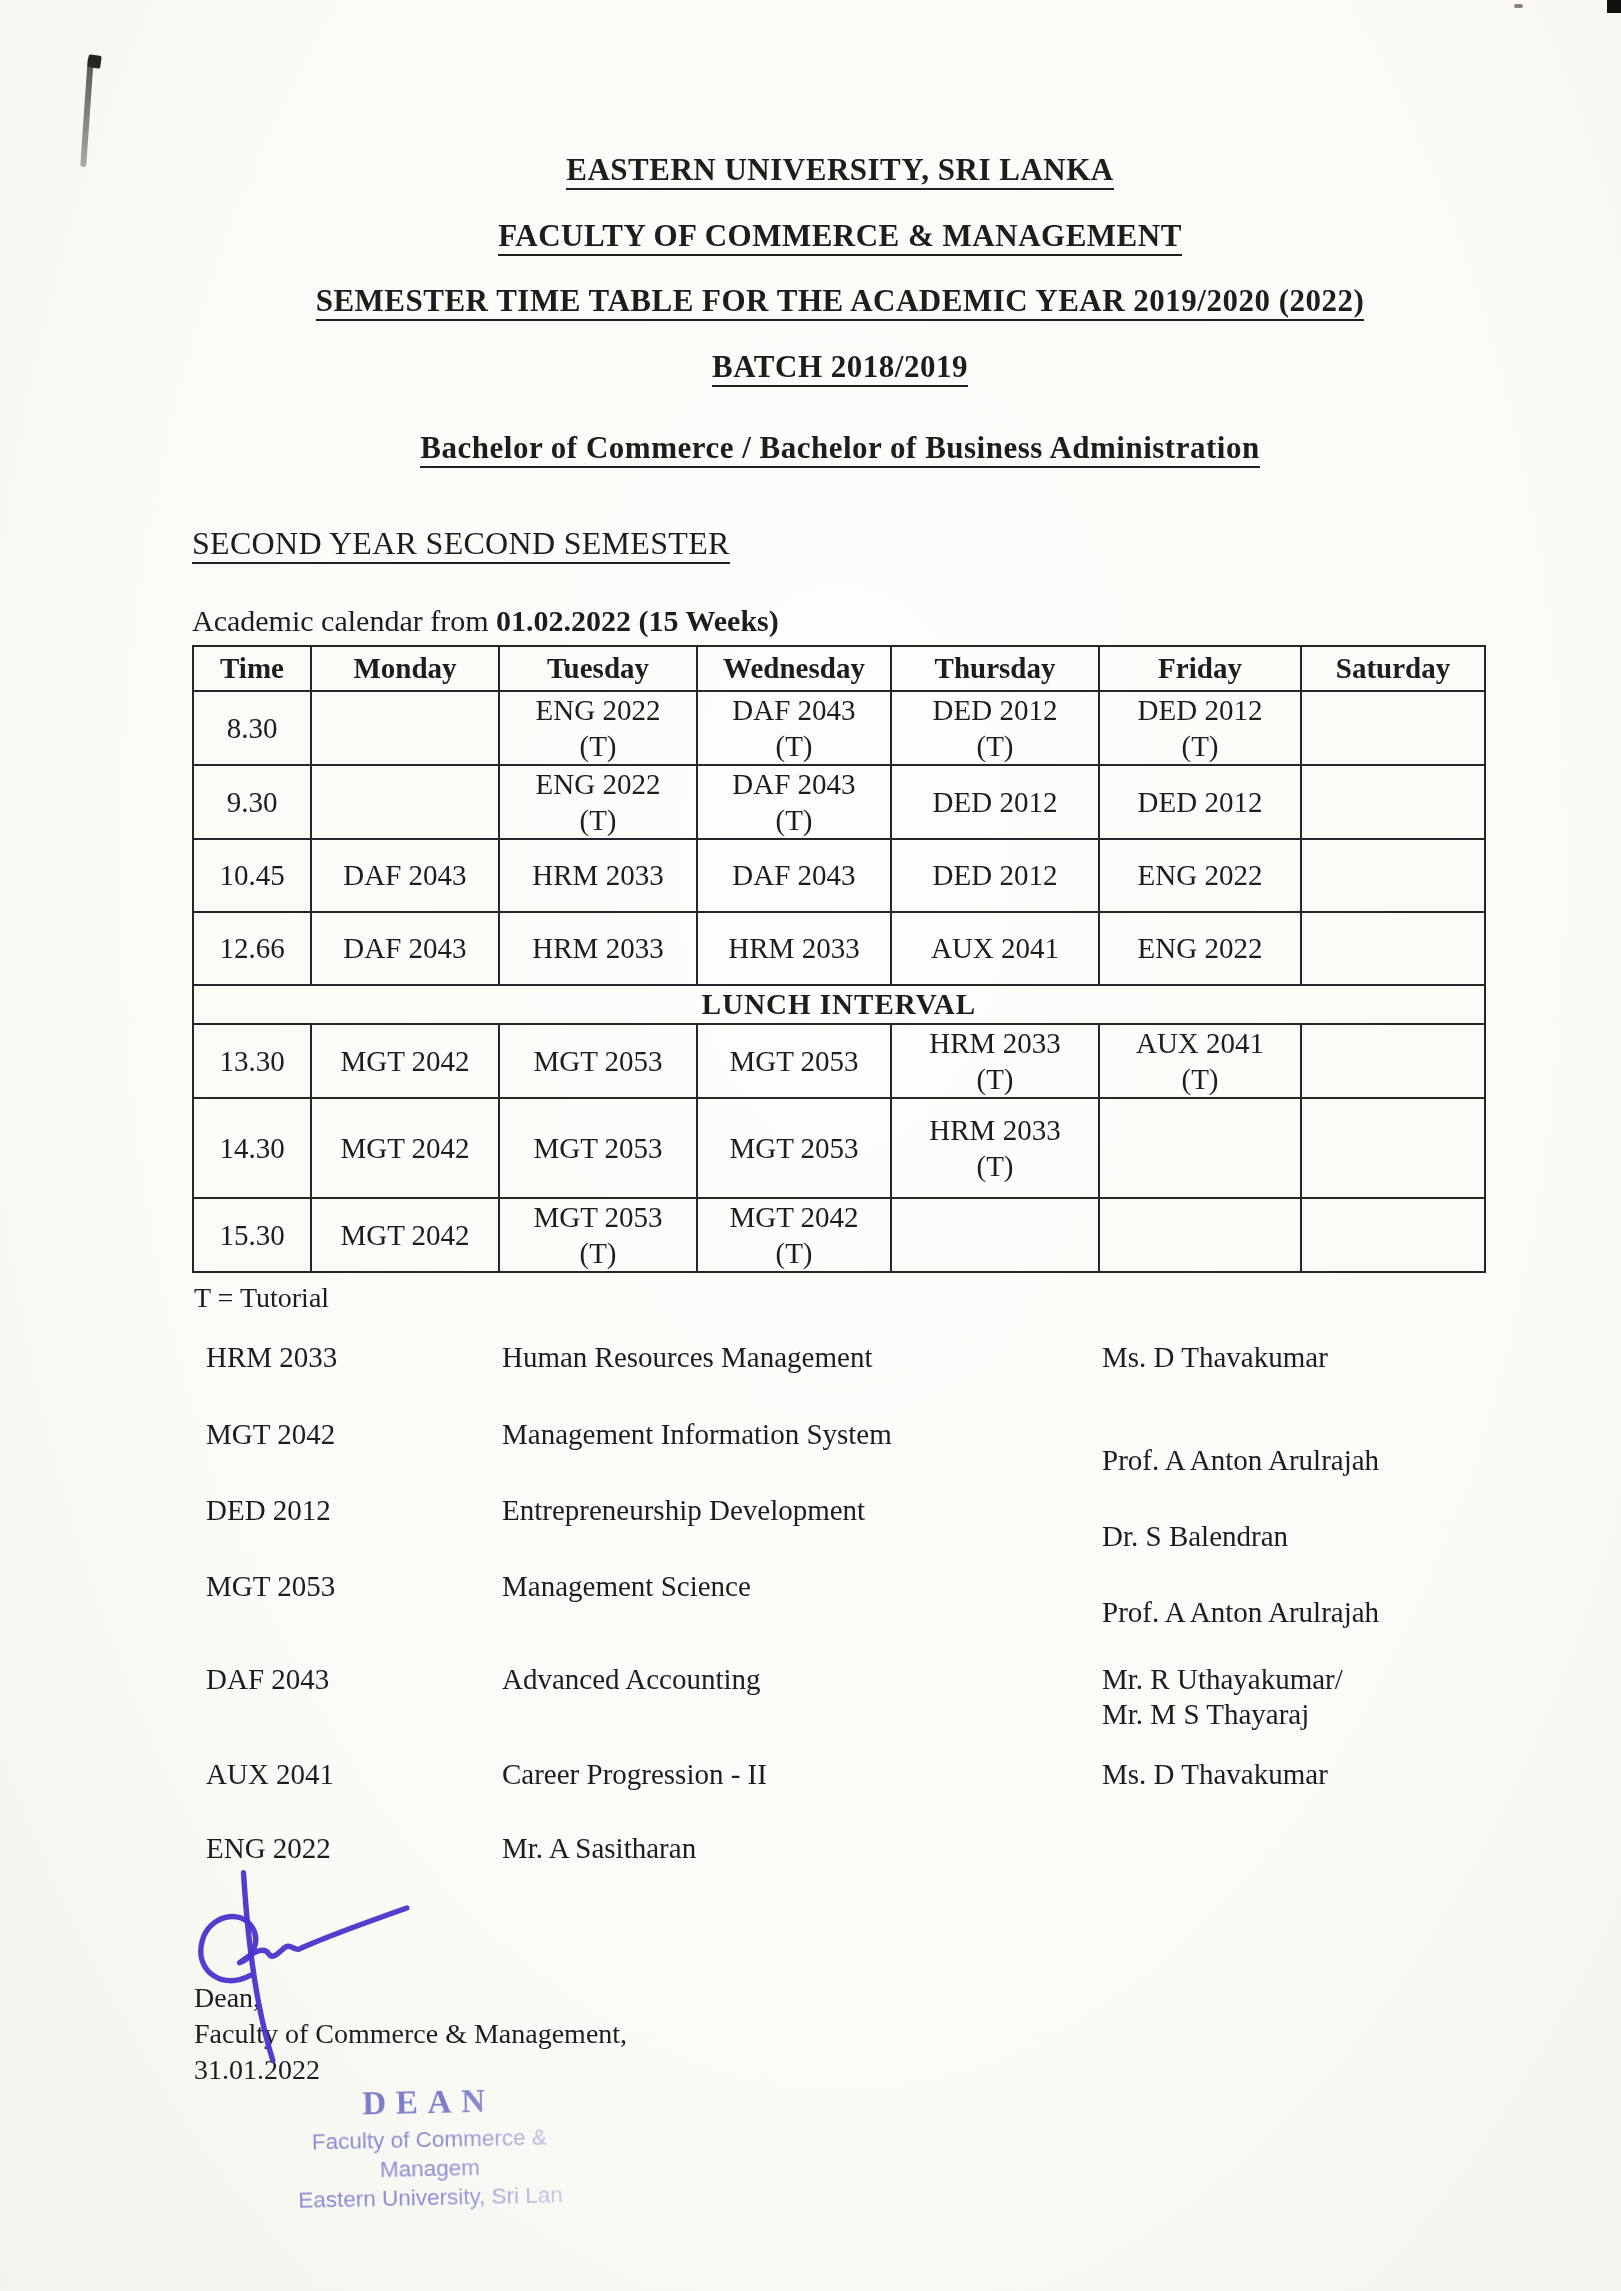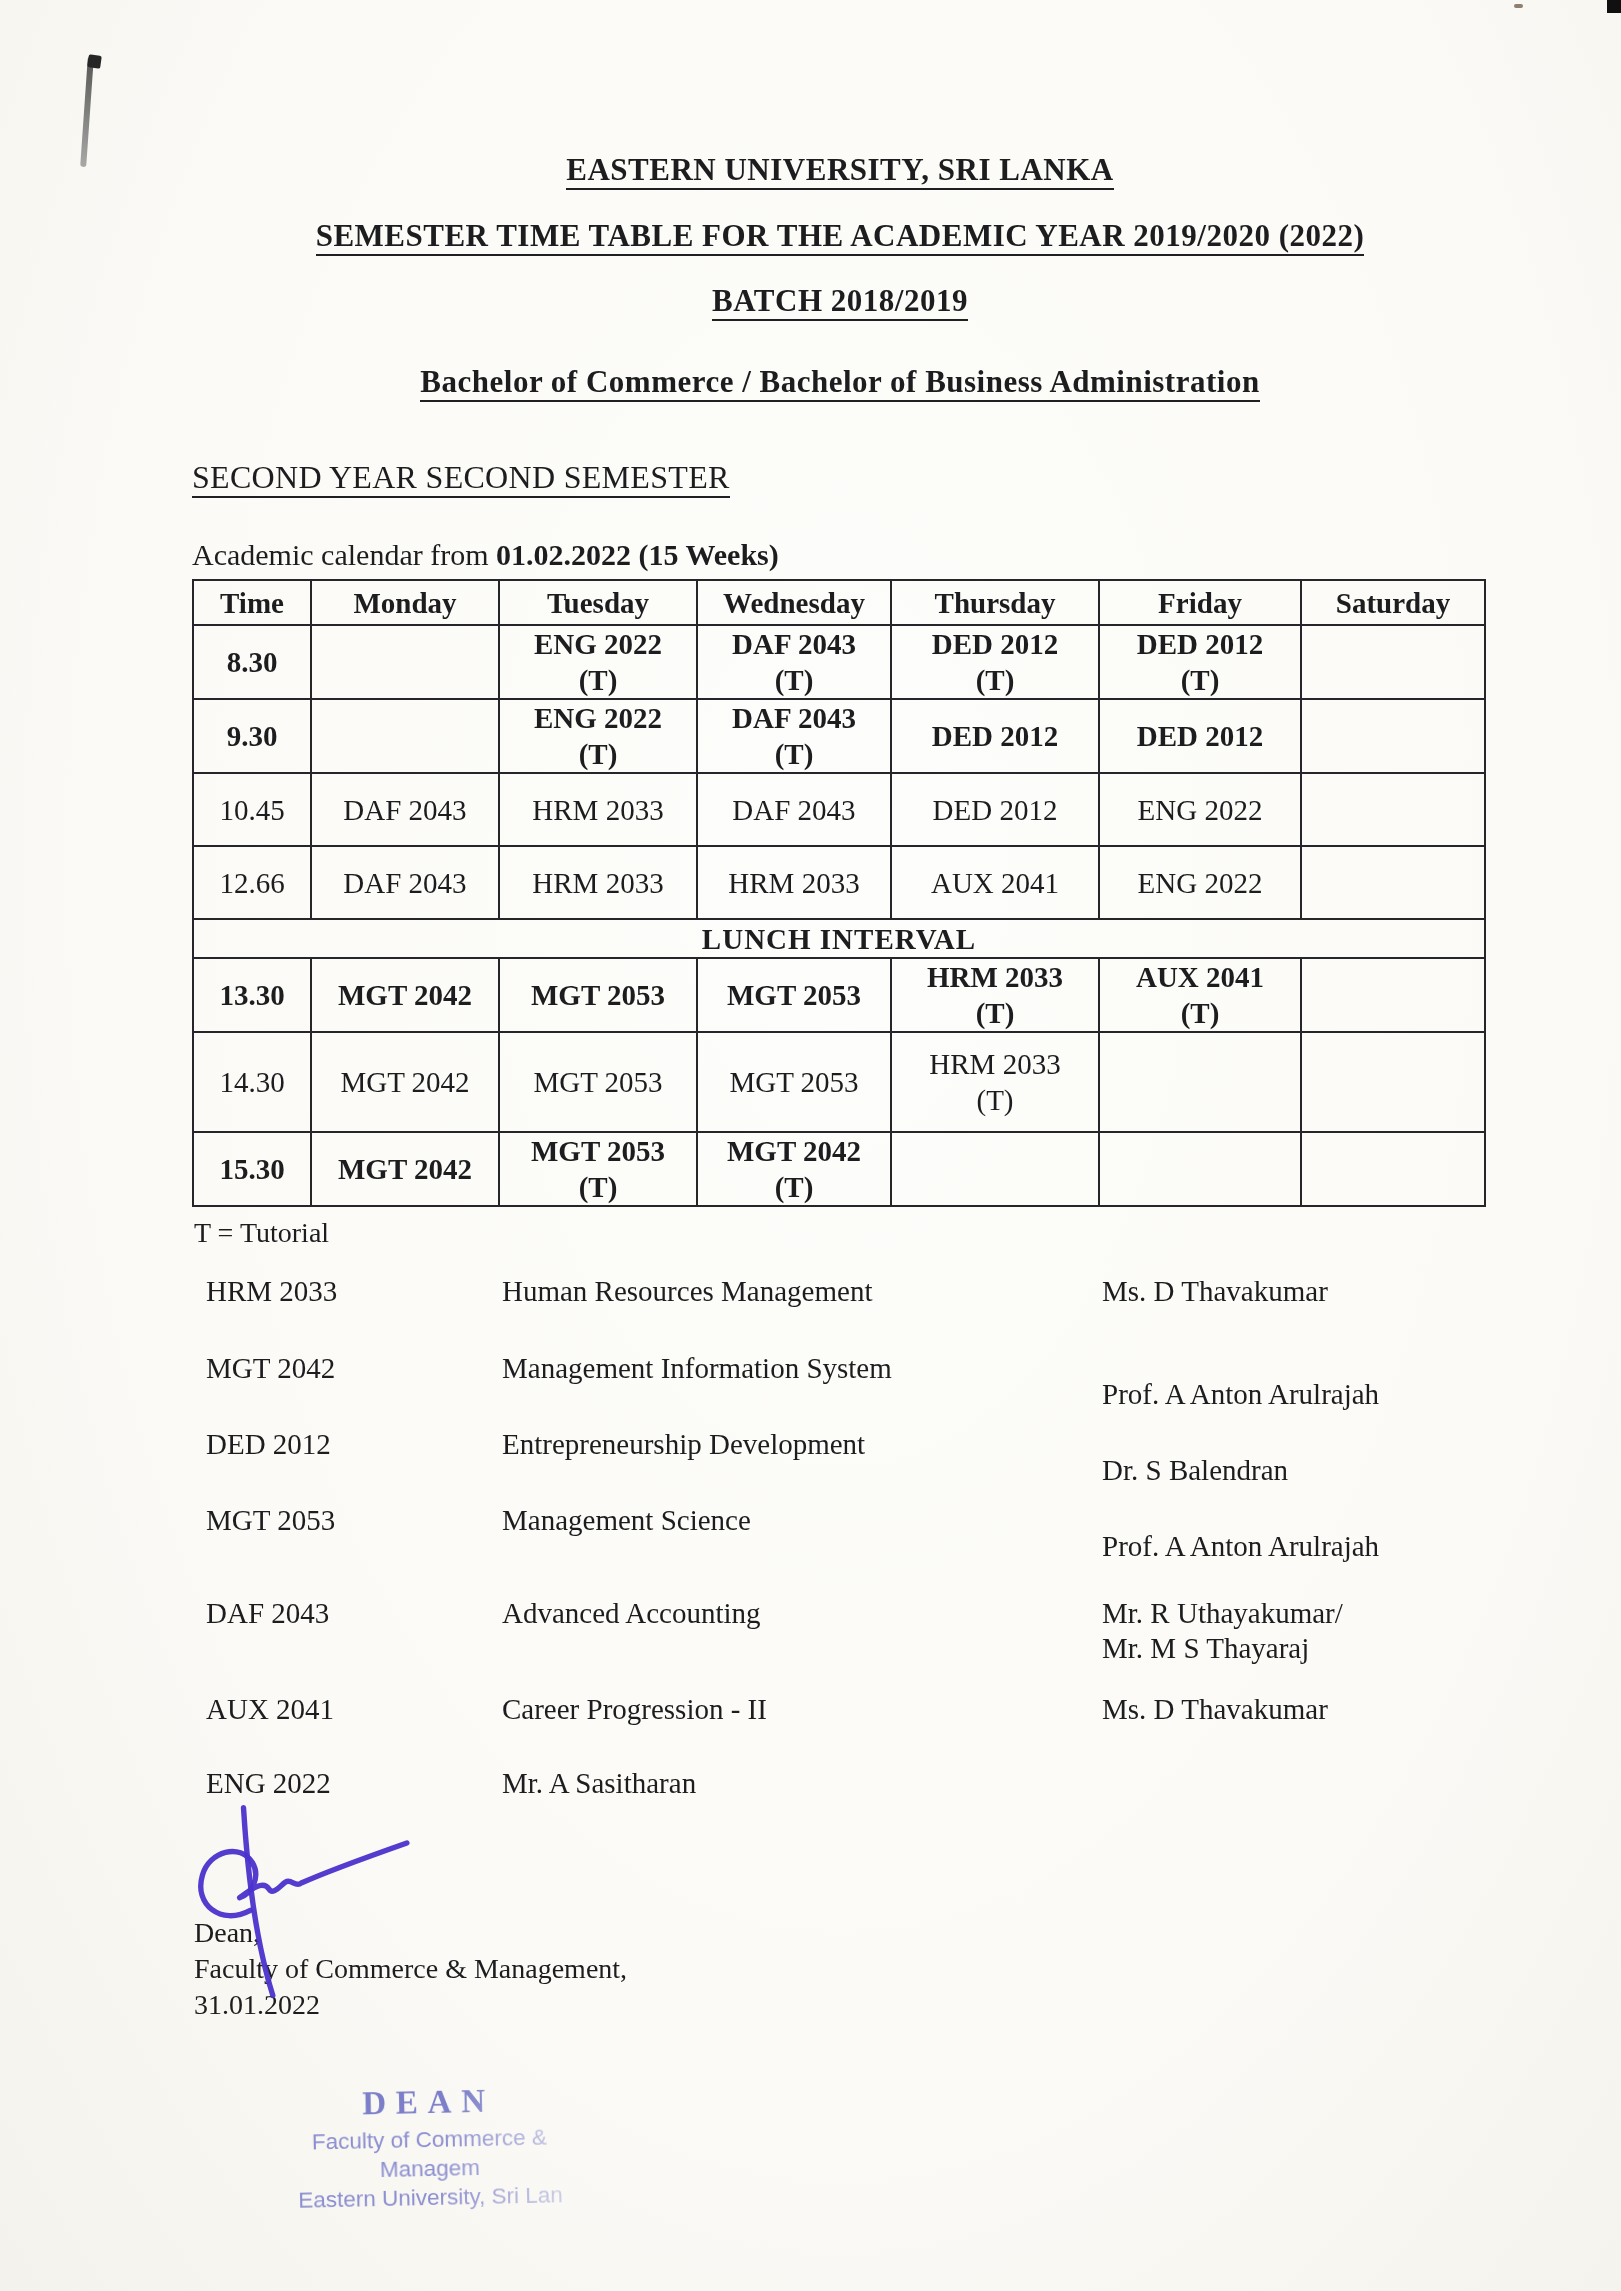--- a/index.html
+++ b/index.html
@@ -46,21 +46,21 @@
   table.tt col.c-time{width:118px;}
   table.tt col.c1{width:188px;} table.tt col.c2{width:198px;}
   table.tt col.c3{width:194px;} table.tt col.c4{width:208px;}
   table.tt col.c5{width:202px;} table.tt col.c6{width:184px;}
   table.tt th,table.tt td{
     border:2px solid #26262a;text-align:center;vertical-align:middle;
     padding:0;white-space:pre-line;line-height:36px;
   }
   table.tt thead tr{height:45px;}
   table.tt th{font-weight:bold;font-size:29px;}
-  tr.h84{height:66px;font-weight:bold;} tr.h74{height:73px;} tr.h82{height:100px;}
+  tr.h84{height:66px;} tr.h74{height:73px;} tr.h82{height:100px;}
   tr.lunch-row{height:39px;}
   tr.lunch-row td{font-weight:bold;letter-spacing:1px;}
   .tutorial-note{margin:9.8px 0 0 194px;font-size:28px;}
   
   .legend{margin:25.5px 0 0 206px;width:1235px;}
   .legend-row{display:grid;grid-template-columns:296px 600px auto;font-size:29px;line-height:35px;}
   .legend-row .lecturer{white-space:pre-line;}
   .legend-row:nth-child(1){margin-bottom:42px;}
   .legend-row:nth-child(2){margin-bottom:41px;}
   .legend-row:nth-child(3){margin-bottom:41px;}
@@ -101,20 +101,21 @@
 
 <div class="page">
 
   <div class="pen-mark"></div>
   <div class="pen-mark-head"></div>
   <div class="corner-mark"></div>
   <div class="speck"></div>
 
   <div class="header">
     <div class="hline"><span>EASTERN UNIVERSITY, SRI LANKA</span></div>
+    <div class="hline"><span>FACULTY OF COMMERCE &amp; MANAGEMENT</span></div>
     <div class="hline"><span>SEMESTER TIME TABLE FOR THE ACADEMIC YEAR 2019/2020 (2022)</span></div>
     <div class="hline batch"><span>BATCH 2018/2019</span></div>
     <div class="hline"><span>Bachelor of Commerce / Bachelor of Business Administration</span></div>
   </div>
 
   <div class="semester-title">
     <span>SECOND YEAR SECOND SEMESTER</span>
   </div>
 
   <div class="calendar-line">

